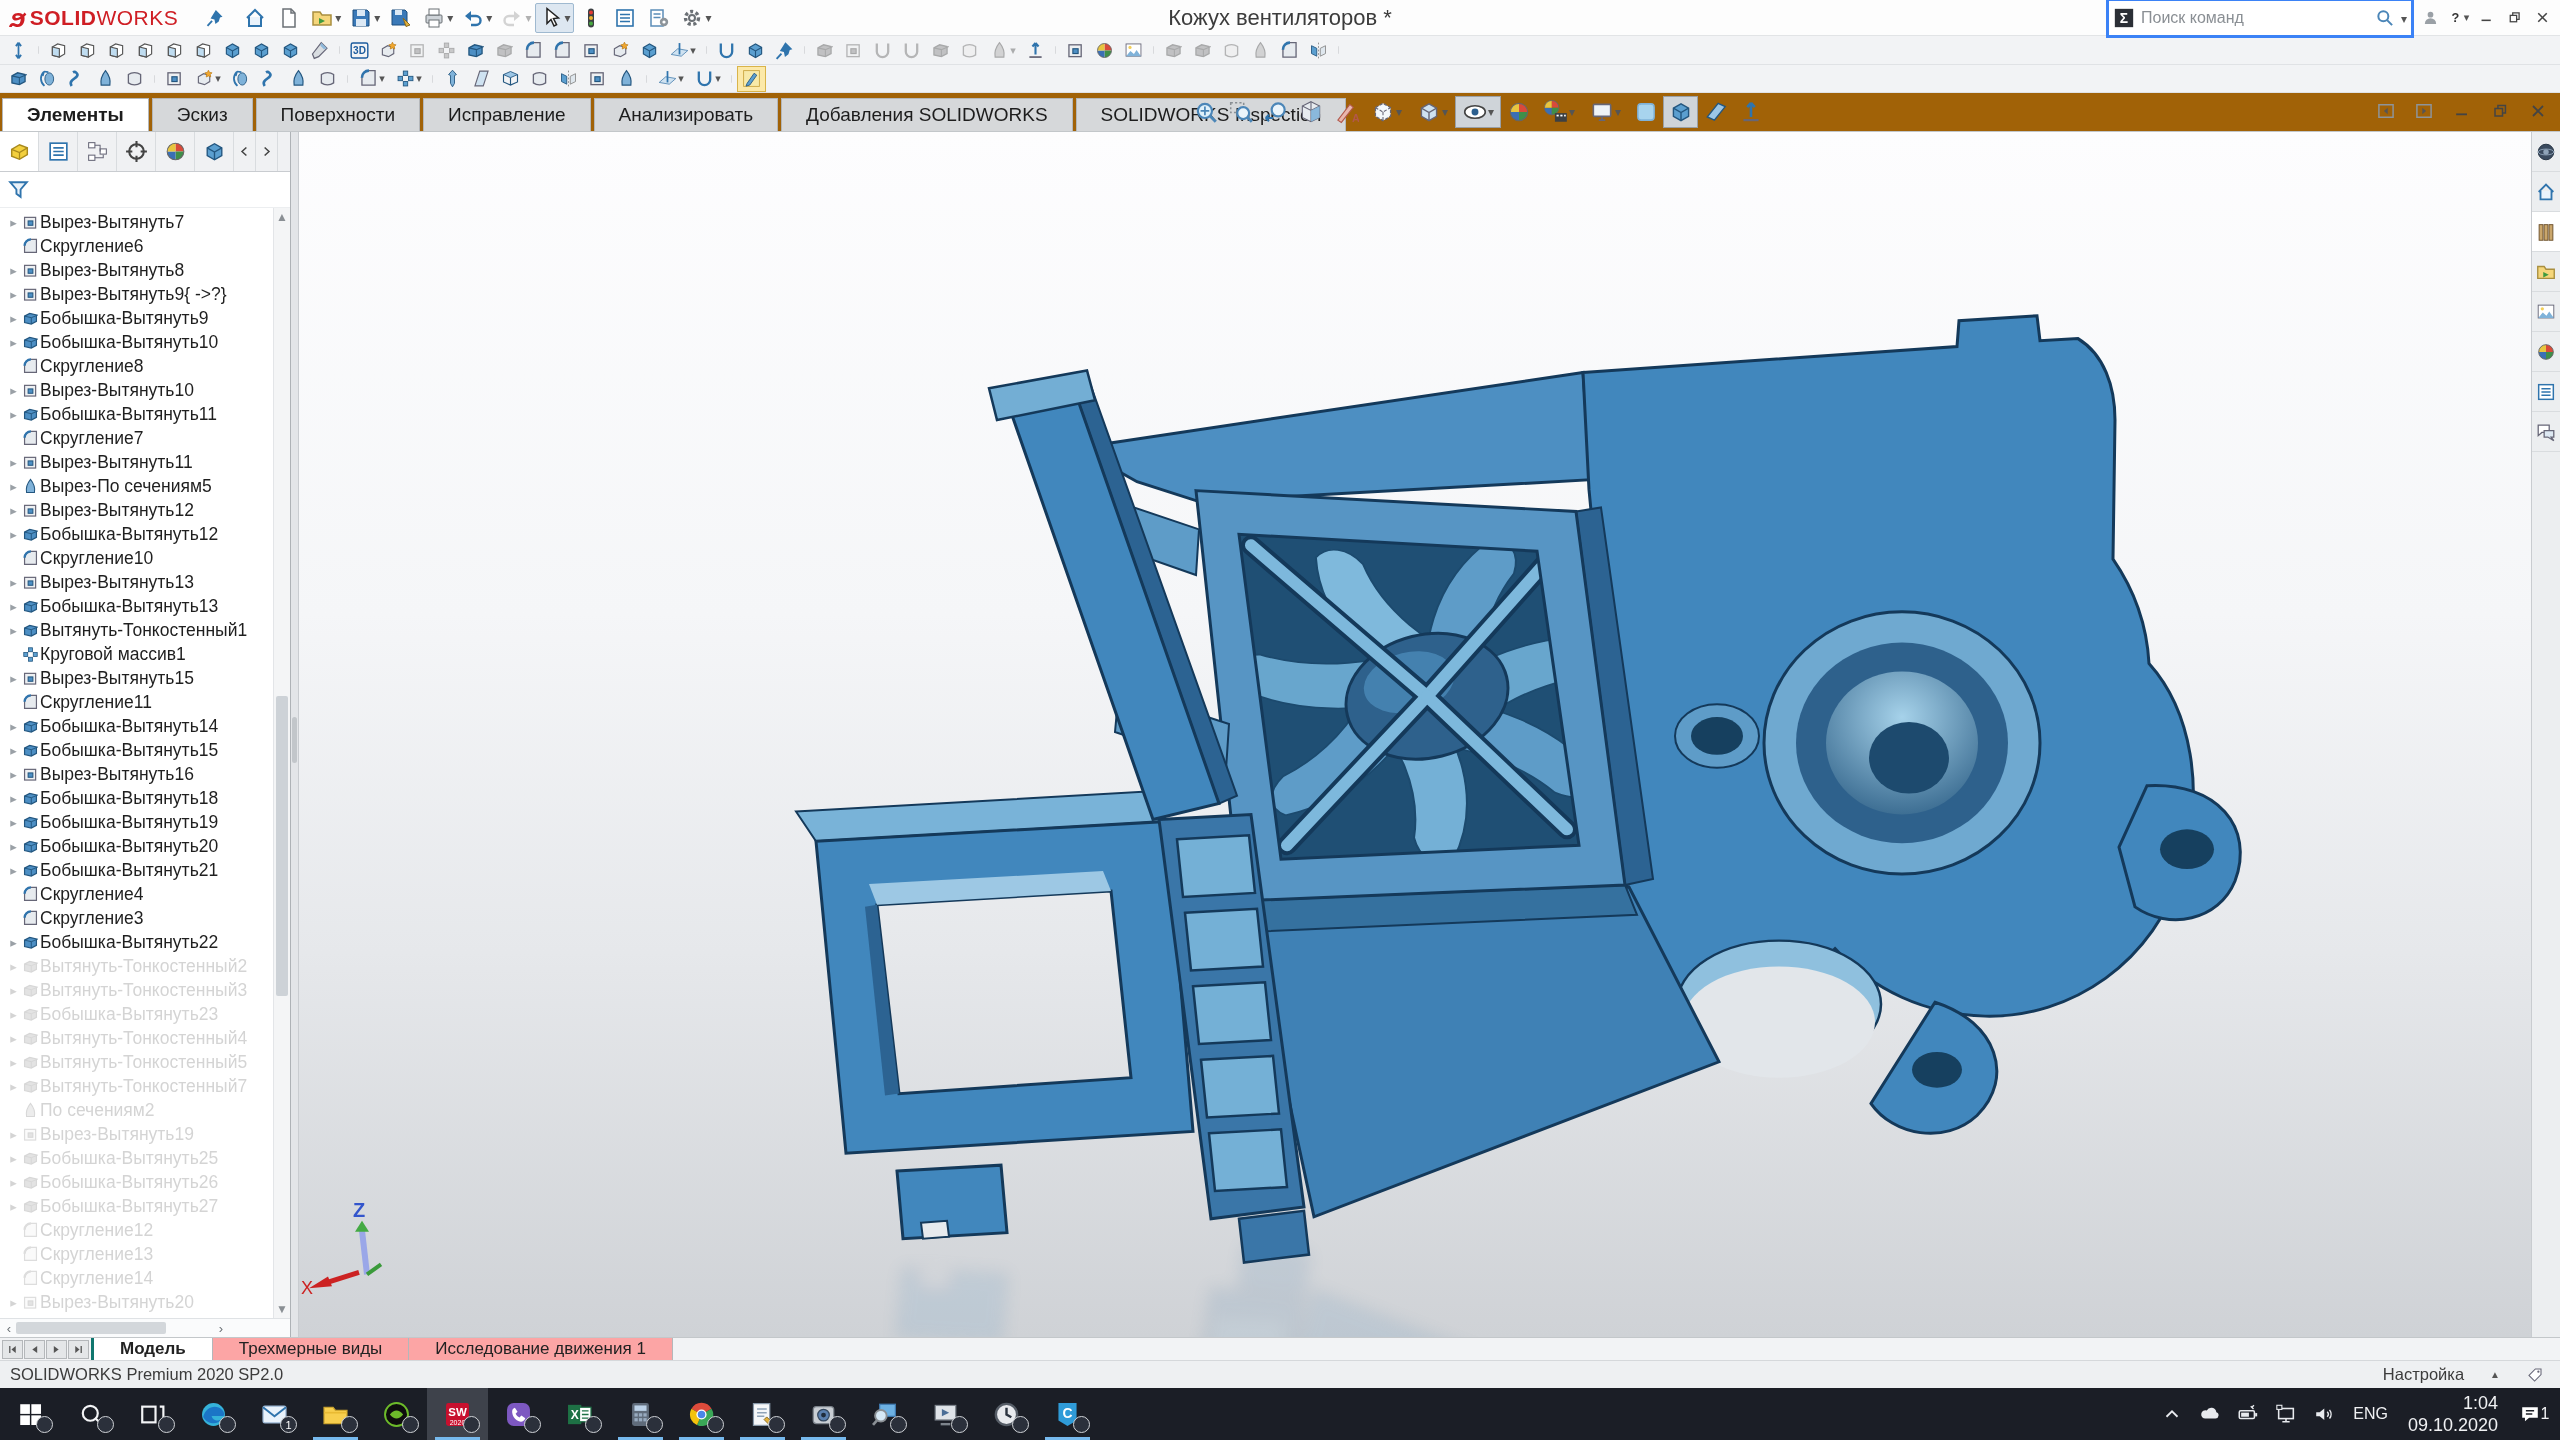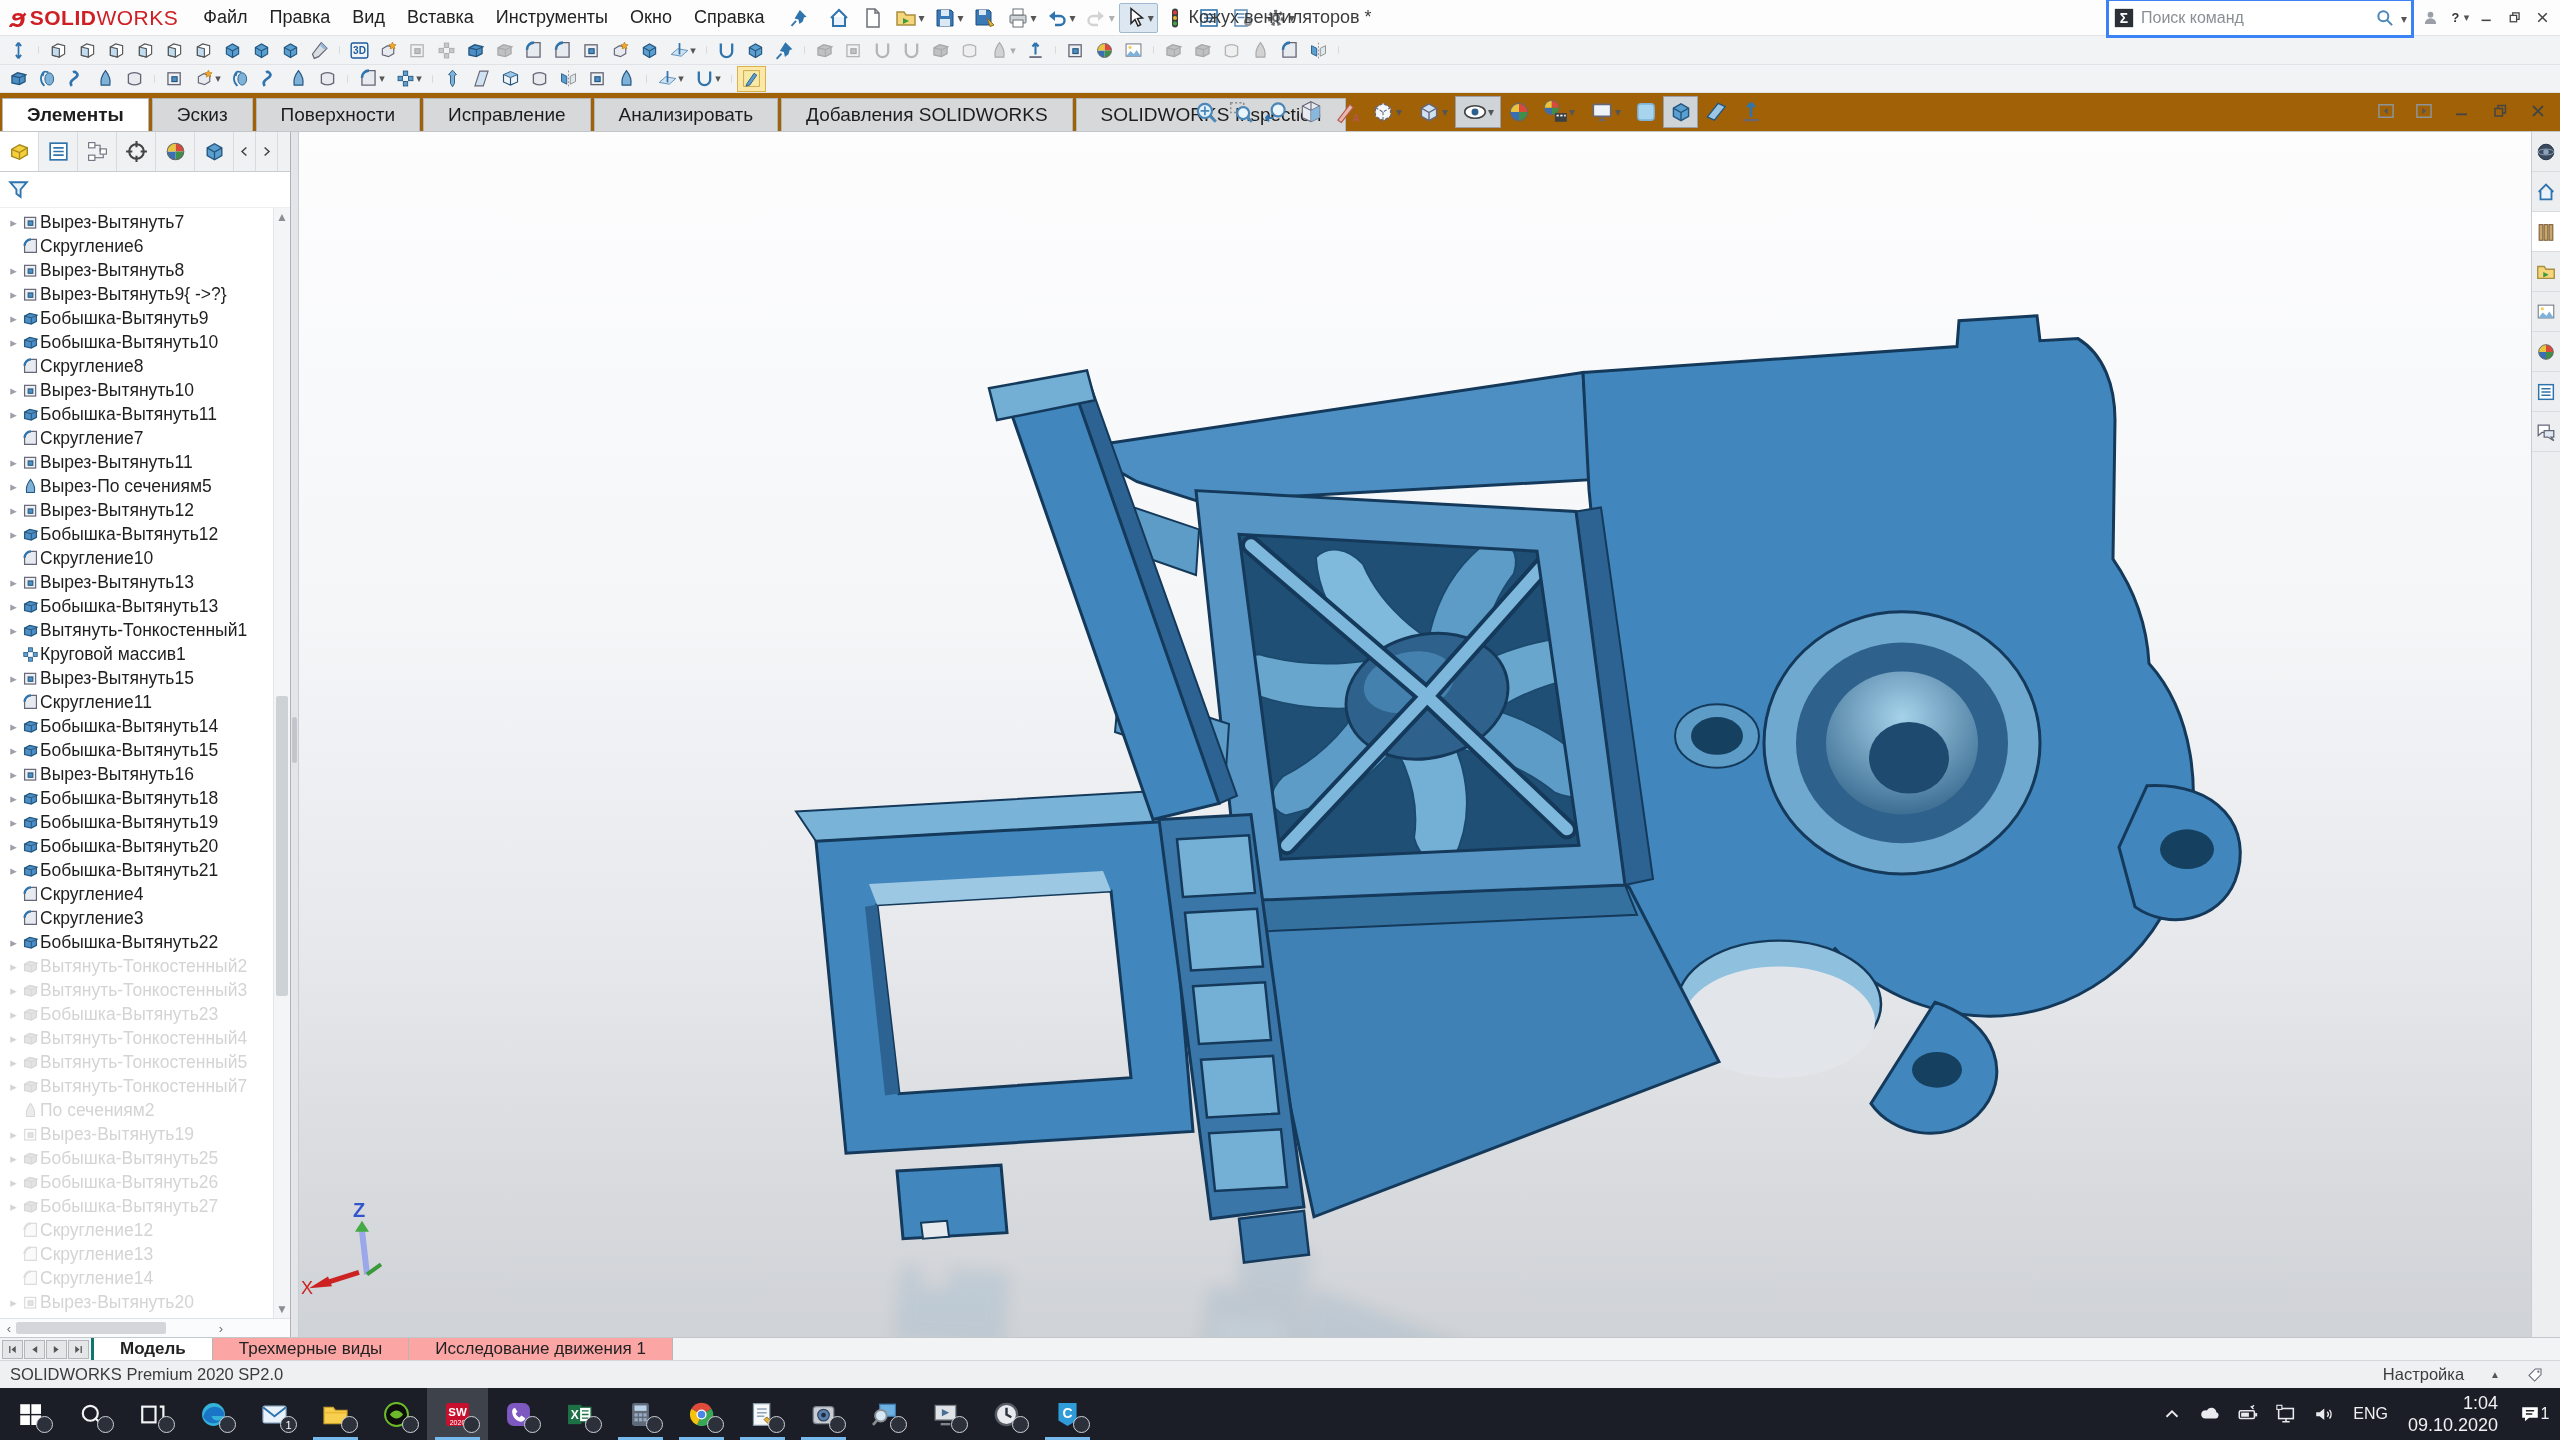--- a/index.html
+++ b/index.html
@@ -15,21 +15,21 @@
   .brand .txt{color:#cf1e24;font-size:21px;letter-spacing:.5px}
   .brand .txt b{font-weight:700}
   .menus{display:flex;height:100%}
   .menu-item{display:flex;align-items:center;padding:0 11px;font-size:18px;color:#222;cursor:default}
   .pinbtn{width:30px;height:28px;display:flex;align-items:center;justify-content:center;margin:0 8px}
   .stdbar{display:flex;align-items:center;height:100%}
   .tbtn{height:30px;min-width:34px;padding:0 3px;display:flex;align-items:center;justify-content:center;border:1px solid transparent;border-radius:2px}
   .tbtn svg{width:24px;height:24px}
   .tbtn.caret::after{content:"▾";font-size:12px;color:#555;margin-left:1px}
   .tbtn.pressed{background:#dde7f1;border-color:#9fb9d0}
-  .doc-title{position:absolute;left:50%;transform:translateX(-50%);font-size:18px;color:#3c3c3c;white-space:nowrap}
+  .doc-title{position:absolute;left:50%;transform:translateX(-50%);font-size:22px;color:#3c3c3c;white-space:nowrap}
   .tb-right{margin-left:auto;display:flex;align-items:center;gap:4px;padding-right:6px}
   .searchbox{width:308px;height:40px;border:3px solid #3b82f6;background:#fff;display:flex;align-items:center;padding:0 4px;gap:6px}
   .searchbox .swlogo{width:22px;height:22px}
   .searchbox input{flex:1;border:none;outline:none;font-size:16px;color:#333;font-family:"Liberation Sans",sans-serif;min-width:0}
   .searchbox input::placeholder{color:#8a8f94}
   .searchbox .mag{width:20px;height:20px}
   .searchbox .sc::after{content:"▾";color:#555;font-size:12px}
   .winbtn{width:24px;height:24px;display:flex;align-items:center;justify-content:center}
   .winbtn svg{width:17px;height:17px}
   .qbtn::after{content:"▾";color:#555;font-size:11px}
@@ -552,43 +552,20 @@
 </defs>
 </svg>
 
 <div class="app">
 
   <div class="titlebar">
     <div class="brand">
       <span class="mark">ϧ</span>
       <span class="txt"><b>SOLID</b><span>WORKS</span></span>
     </div>
-    <div class="menus">
-      <div class="menu-item">
-          <span>Файл</span>
-        </div>
-        <div class="menu-item">
-          <span>Правка</span>
-        </div>
-        <div class="menu-item">
-          <span>Вид</span>
-        </div>
-        <div class="menu-item">
-          <span>Вставка</span>
-        </div>
-        <div class="menu-item">
-          <span>Инструменты</span>
-        </div>
-        <div class="menu-item">
-          <span>Окно</span>
-        </div>
-        <div class="menu-item">
-          <span>Справка</span>
-        </div>
-    </div>
     <div class="pinbtn">
         <svg class="ic" width="20" height="20">
           <use href="#sym-pin"></use>
         </svg>
       </div>
     <div class="stdbar">
       <div class="tbtn">
           <svg class="ic" width="24" height="24">
             <use href="#sym-home"></use>
           </svg>

